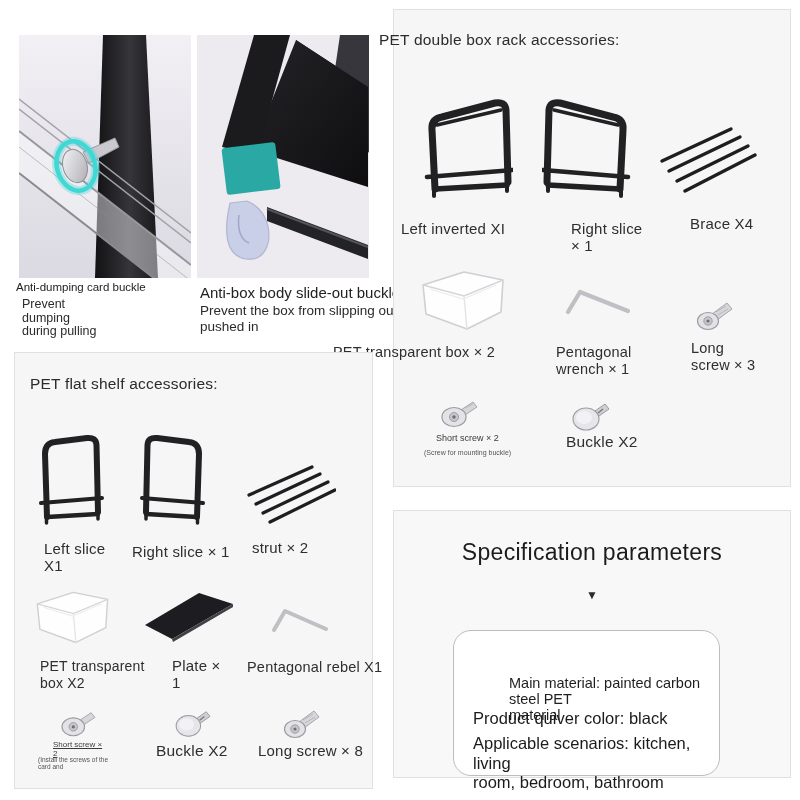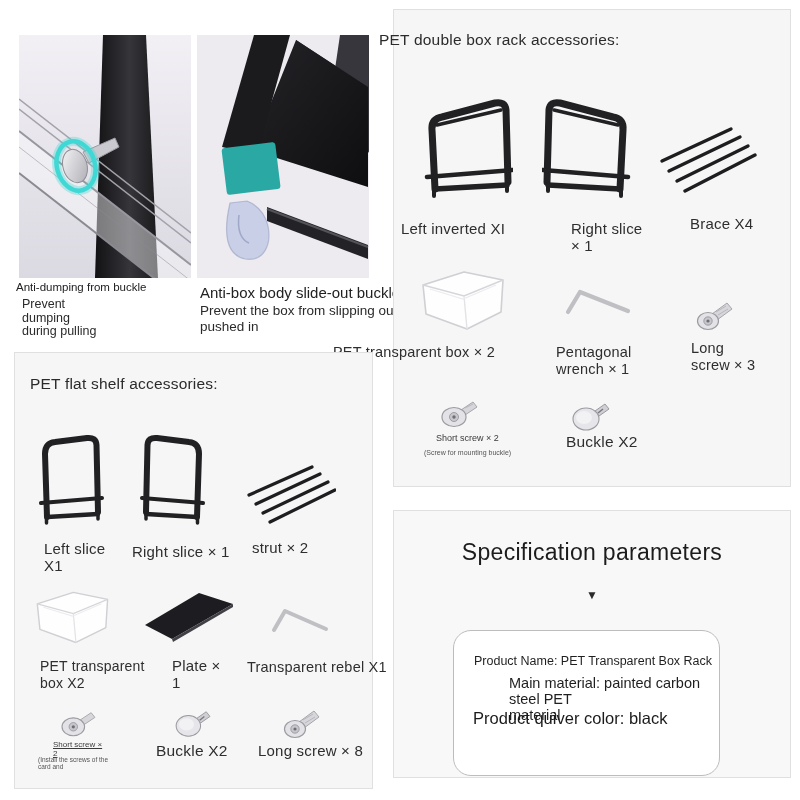--- a/index.html
+++ b/index.html
@@ -81,21 +81,21 @@
       <polygon points="99,5 171,52 171,152 55,115" fill="url(#band2)"></polygon>
       <polygon points="57,0 93,0 60,120 25,112" fill="#1b1b1e"></polygon>
       <polygon points="70,172 171,210 171,224 70,186" fill="#232327"></polygon>
       <line x1="70" y1="174" x2="171" y2="212" stroke="#53535a" stroke-width="2"></line>
       <path d="M33 168 C26 198 29 220 48 224 C66 227 75 211 71 191 C68 178 60 170 50 166 Z" fill="rgba(178,190,226,0.62)" stroke="rgba(130,140,180,0.45)" stroke-width="1.2"></path>
       <path d="M42 180 C40 195 44 205 52 208" fill="none" stroke="rgba(120,130,170,0.5)" stroke-width="1.5"></path>
       <rect x="27" y="110" width="54" height="47" rx="3" transform="rotate(-7 54 133)" fill="#2aa8a3"></rect>
     </svg>
   </div>
 
-  <div class="cap1" style="left:16px; top:281px;">Anti-dumping from buckle</div>
+  <div class="cap1" style="left:16px; top:281px;">Anti-dumping card buckle</div>
   <div class="desc1" style="left:22px; top:298px;">Prevent
 dumping
 during pulling</div>
   <div class="cap2" style="left:200px; top:284px;">Anti-box body slide-out buckle</div>
   <div class="desc2" style="left:200px; top:303px;">Prevent the box from slipping out when
 pushed in</div>
 
   <div class="panel" style="left:393px; top:9px; width:398px; height:478px;"></div>
   <div class="ptitle" style="left:379px; top:31px;">PET double box rack accessories:</div>
 
@@ -240,21 +240,21 @@
   </div>
   <div class="abs" style="left:270px; top:606px; width:60px; height:28px;">
     <svg viewBox="0 0 60 28" width="60" height="28">
       <path d="M4 24 L15 5 L56 23" fill="none" stroke="#bfbfc4" stroke-width="4" stroke-linecap="round" stroke-linejoin="round"></path>
     </svg>
   </div>
   <div class="lbl" style="left:40px; top:658px; font-size:14px;">PET transparent
 box X2</div>
   <div class="lbl" style="left:172px; top:658px;">Plate ×
 1</div>
-  <div class="lbl" style="left:247px; top:659px; font-size:14.5px;">Transparent rebel X1</div>
+  <div class="lbl" style="left:247px; top:659px; font-size:14.5px;">Pentagonal rebel X1</div>
 
   <div class="abs" style="left:60px; top:708px; width:36px; height:31px;">
     <svg viewBox="0 0 38 33" width="36" height="31">
       <polygon points="21,13 33,5 37,10 25,18" fill="#d7d7db" stroke="#a5a5ab" stroke-width="1"></polygon>
       <ellipse cx="14" cy="20" rx="12" ry="9.5" fill="#e3e3e7" stroke="#9b9ba1" stroke-width="1.2"></ellipse>
       <circle cx="14" cy="20" r="4.5" fill="#c6c6cc" stroke="#8f8f95" stroke-width="0.8"></circle>
       <circle cx="14" cy="20" r="1.7" fill="#6e6e74"></circle>
     </svg>
   </div>
   <div class="lbl-sm" style="left:53px; top:741px; font-size:8px; line-height:8.5px;text-decoration:underline;">Short screw ×
@@ -279,19 +279,20 @@
       <circle cx="13" cy="23" r="4.2" fill="#c6c6cc" stroke="#8f8f95" stroke-width="0.8"></circle>
       <circle cx="13" cy="23" r="1.6" fill="#6e6e74"></circle>
     </svg>
   </div>
   <div class="lbl" style="left:258px; top:743px; font-size:15px;">Long screw × 8</div>
 
   <div class="panel" style="left:393px; top:510px; width:398px; height:268px; background:#f8f8f8;"></div>
   <div class="spec-title">Specification parameters</div>
   <div class="spec-arrow">▼</div>
   <div class="spec-box">
-    <div class="spec-r0">Product Name: PET Transparent Box Rack</div>
     <div class="spec-r1">Main material: painted carbon steel PET
 material</div>
     <div class="spec-r2">Product quiver color: black</div>
+    <div class="spec-r3">Applicable scenarios: kitchen, living
+room, bedroom, bathroom</div>
   </div>
 
 </div>
 
 </body></html>

